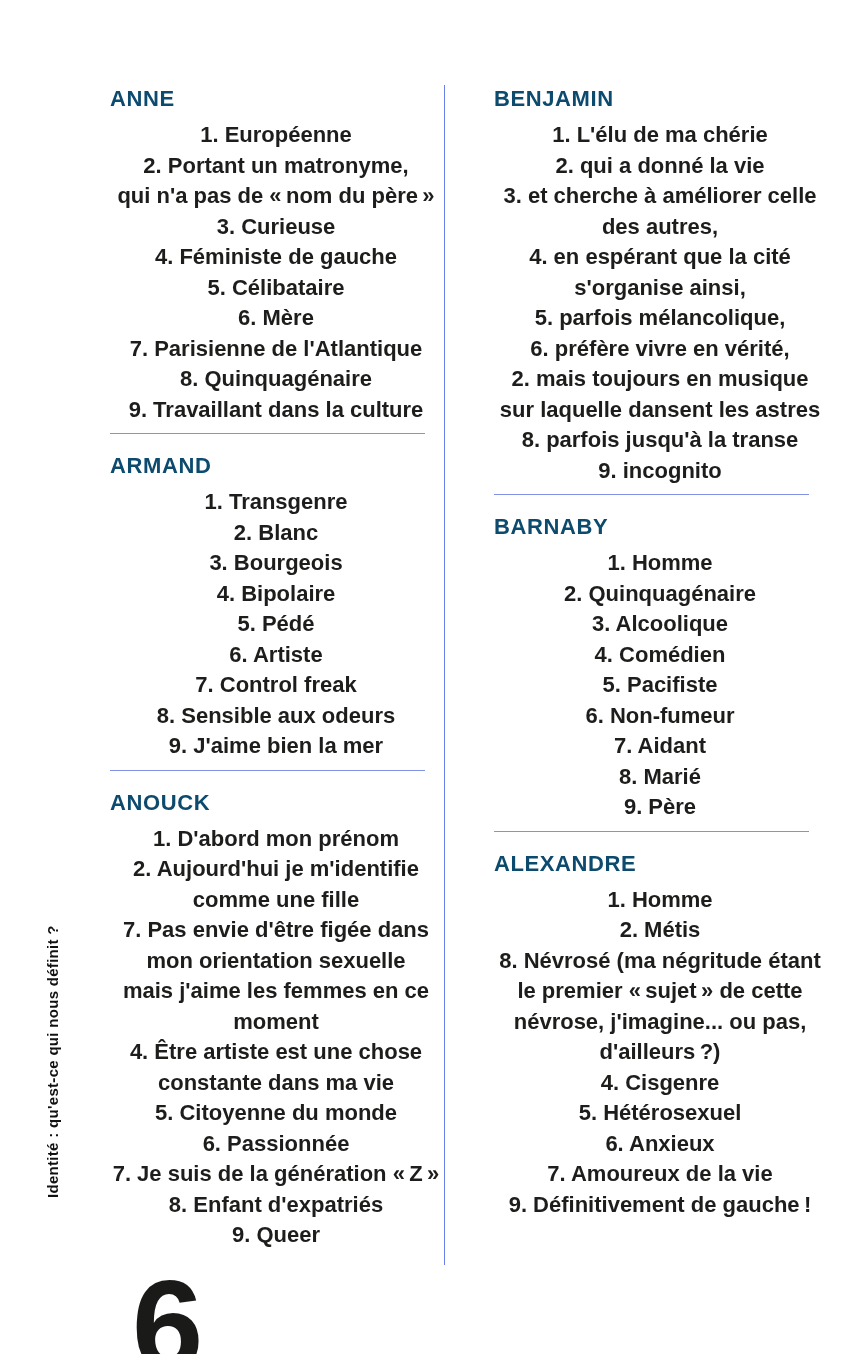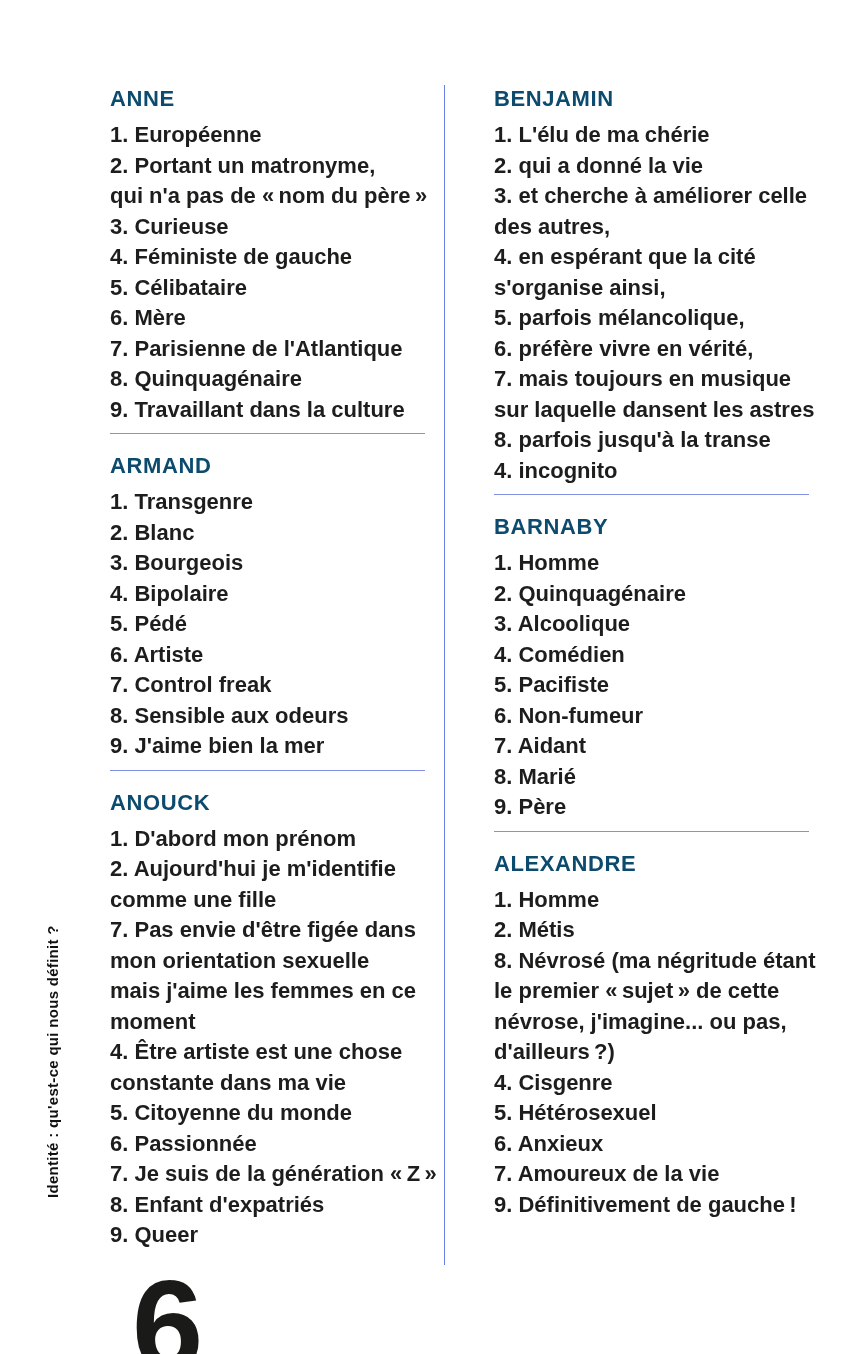--- a/index.html
+++ b/index.html
@@ -30,20 +30,21 @@
     line-height: 30px;
     margin: 0 0 6px 0;
   }
   .items { }
   .item {
     color: #1d1d1b;
     font-size: 22px;
     font-weight: 700;
     line-height: 30.5px;
     white-space: pre-line;
+    text-align: center;
   }
   .separator {
     width: 315px;
     height: 1px;
     background: #8191e5;
     margin: 8px 0 17px 0;
   }
   .divider-v {
     position: absolute;
     left: 444px;
@@ -135,24 +136,24 @@
       <div class="sec-header">BENJAMIN</div>
       <div class="items">
         <div class="item">1. L'élu de ma chérie</div>
         <div class="item">2. qui a donné la vie</div>
         <div class="item">3. et cherche à améliorer celle
 des autres,</div>
         <div class="item">4. en espérant que la cité
 s'organise ainsi,</div>
         <div class="item">5. parfois mélancolique,</div>
         <div class="item">6. préfère vivre en vérité,</div>
-        <div class="item">7. mais toujours en musique
+        <div class="item">2. mais toujours en musique
 sur laquelle dansent les astres</div>
         <div class="item">8. parfois jusqu'à la transe</div>
-        <div class="item">4. incognito</div>
+        <div class="item">9. incognito</div>
       </div>
       <div class="separator"></div>
       <div class="sec-header">BARNABY</div>
       <div class="items">
         <div class="item">1. Homme</div>
         <div class="item">2. Quinquagénaire</div>
         <div class="item">3. Alcoolique</div>
         <div class="item">4. Comédien</div>
         <div class="item">5. Pacifiste</div>
         <div class="item">6. Non-fumeur</div>

